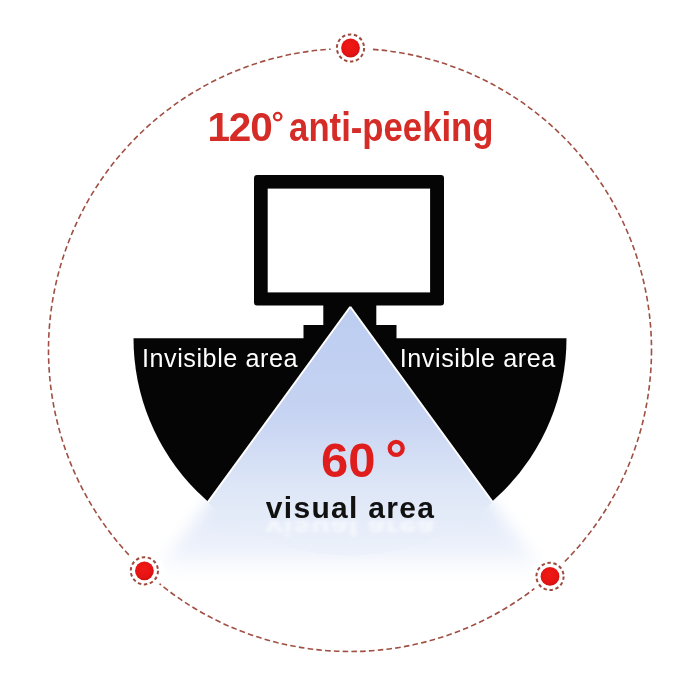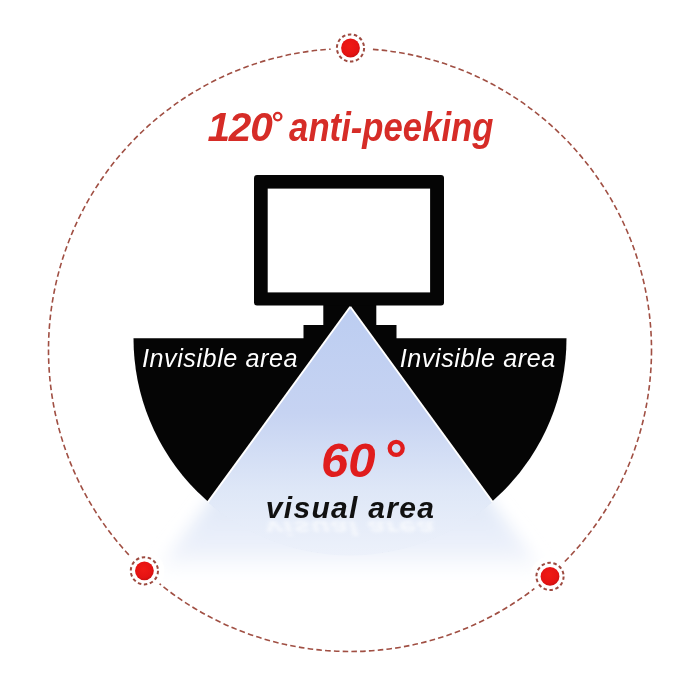--- a/index.html
+++ b/index.html
@@ -1,16 +1,16 @@
 <!DOCTYPE html>
 <html><head>
 <meta charset="utf-8">
 <style>
   html,body{margin:0;padding:0;background:#ffffff;}
-  .wrap{width:700px;height:693px;position:relative;overflow:hidden;font-style:italic;}
+  .wrap{width:700px;height:693px;position:relative;overflow:hidden;}
   svg{display:block;}
   text{font-family:"Liberation Sans", sans-serif;}
 </style>
 </head>
 <body>
 <div class="wrap">
 <svg width="700" height="700" viewBox="0 0 700 700" style="opacity:0.999">
   <defs>
     <radialGradient id="dotg" cx="45%" cy="40%" r="65%">
       <stop offset="0%" stop-color="#f01a15"></stop>

